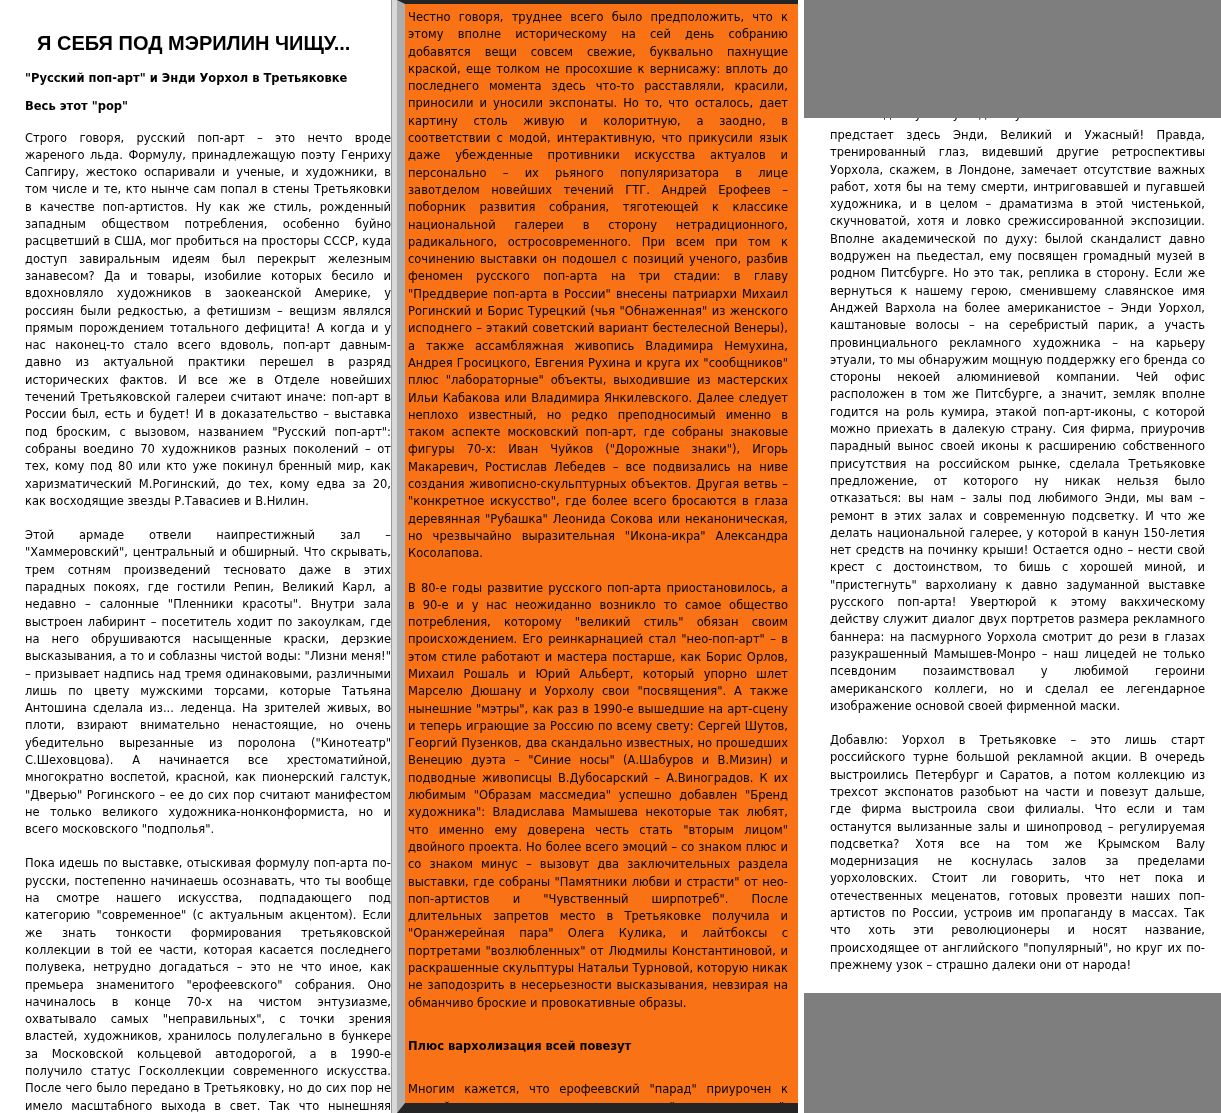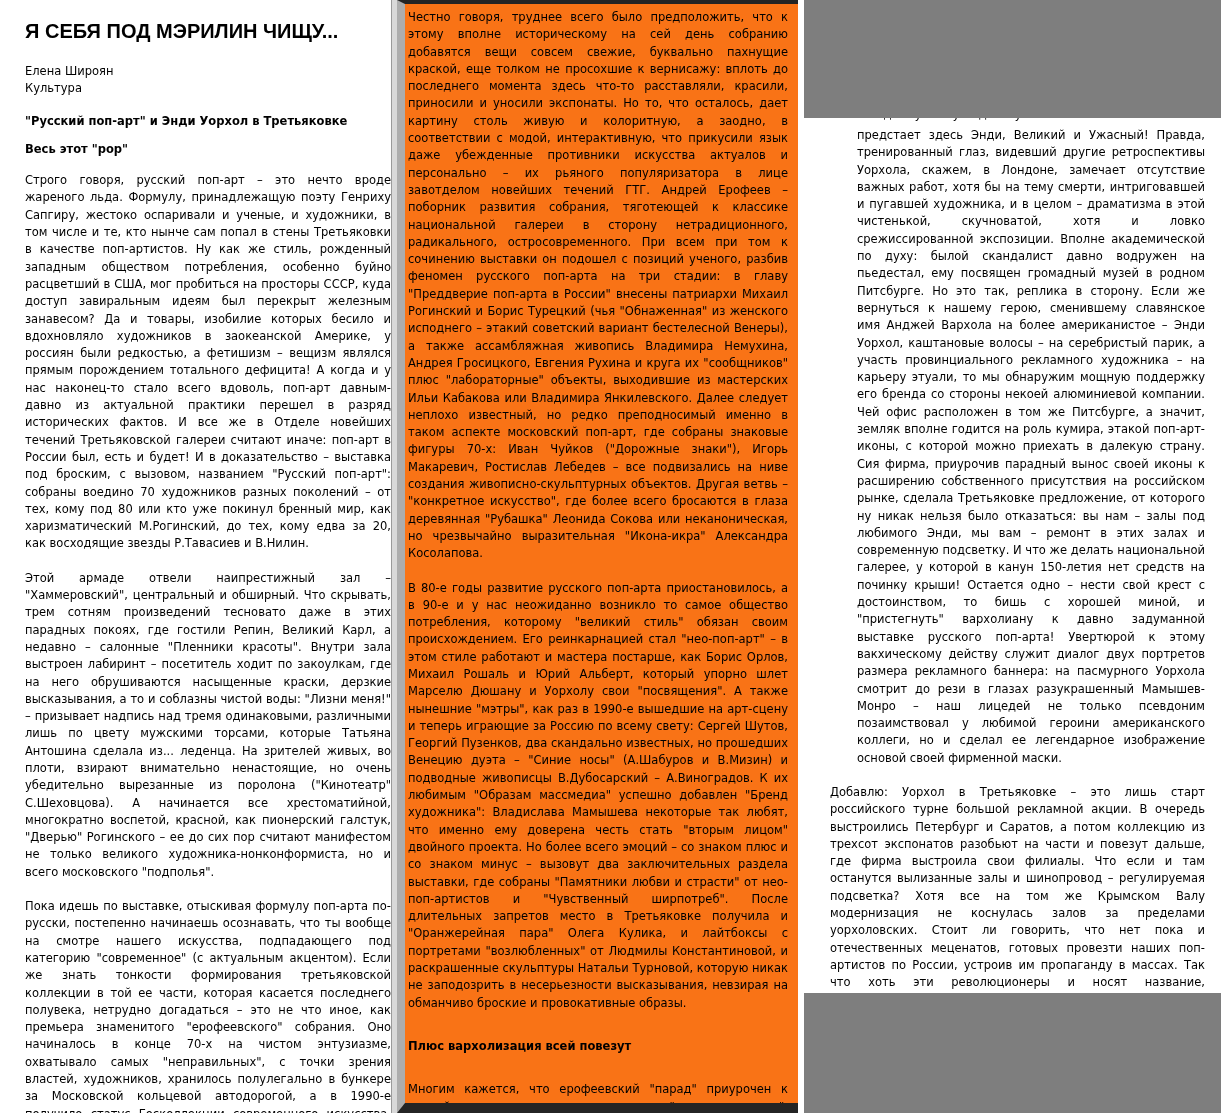--- a/index.html
+++ b/index.html
@@ -16,21 +16,21 @@
   }
   .bodytext { font-size: 11.5px; line-height: 17.3px; text-align: justify; }
   .bodytext p { margin: 17px 0 0 0; }
   .bodytext p.first { margin-top: 0; }
 
   
   #left-col { position: absolute; left: 25px; top: 20px; width: 366px; }
   #left-title {
     font-family: "Liberation Sans", sans-serif;
     font-size: 20px; font-weight: bold; line-height: 23px;
-    margin: 0;
+    margin: 12px;
   }
   .meta-line { font-size: 11.5px; line-height: 17.3px; }
   #byline-block { margin-top: 20px; }
   #left-date { margin-top: 11px; }
   .bold-subhead { font-size: 11.5px; font-weight: bold; line-height: 17.3px; }
   #left-subtitle { margin-top: 15px; }
   #left-sechead { margin-top: 11px; }
   #left-body { margin-top: 14px; }
 
   
@@ -60,32 +60,28 @@
   #right-box {
     position: absolute; left: 804px; top: 118px; width: 417px; height: 875px;
     background: #ffffff; overflow: hidden;
   }
   #right-content { padding: 0 16px 0 26px; }
   .clipped-line { height: 5px; overflow: hidden; position: relative; }
   .clipped-line > div {
     position: absolute; bottom: 0; left: 0; right: 0;
     white-space: nowrap; line-height: 17.3px; font-size: 11.5px;
   }
-  #right-content p.cont { margin-top: 4px; margin-left: 27px; }
+  #right-content p.cont { margin-top: 4px; }
 </style>
 </head>
 <body>
 
 <div id="left-col">
   <h1 id="left-title">Я СЕБЯ ПОД МЭРИЛИН ЧИЩУ...</h1>
 
-  <div id="byline-block">
-    <div class="meta-line">Елена Широян</div>
-    <div class="meta-line">Культура</div>
-  </div>
 
 
   <div id="left-subtitle" class="bold-subhead">"Русский поп-арт" и Энди Уорхол в Третьяковке</div>
 
   <div id="left-sechead" class="bold-subhead">Весь этот "pop"</div>
 
   <div id="left-body" class="bodytext">
     <p class="first">Строго говоря, русский поп-арт – это нечто вроде жареного льда. Формулу, принадлежащую поэту Генриху Сапгиру, жестоко оспаривали и ученые, и художники, в том числе и те, кто нынче сам попал в стены Третьяковки в качестве поп-артистов. Ну как же стиль, рожденный западным обществом потребления, особенно буйно расцветший в США, мог пробиться на просторы СССР, куда доступ завиральным идеям был перекрыт железным занавесом? Да и товары, изобилие которых бесило и вдохновляло художников в заокеанской Америке, у россиян были редкостью, а фетишизм – вещизм являлся прямым порождением тотального дефицита! А когда и у нас наконец-то стало всего вдоволь, поп-арт давным-давно из актуальной практики перешел в разряд исторических фактов. И все же в Отделе новейших течений Третьяковской галереи считают иначе: поп-арт в России был, есть и будет! И в доказательство – выставка под броским, с вызовом, названием "Русский поп-арт": собраны воедино 70 художников разных поколений – от тех, кому под 80 или кто уже покинул бренный мир, как харизматический М.Рогинский, до тех, кому едва за 20, как восходящие звезды Р.Тавасиев и В.Нилин.</p>
     <p>Этой армаде отвели наипрестижный зал – "Хаммеровский", центральный и обширный. Что скрывать, трем сотням произведений тесновато даже в этих парадных покоях, где гостили Репин, Великий Карл, а недавно – салонные "Пленники красоты". Внутри зала выстроен лабиринт – посетитель ходит по закоулкам, где на него обрушиваются насыщенные краски, дерзкие высказывания, а то и соблазны чистой воды: "Лизни меня!" – призывает надпись над тремя одинаковыми, различными лишь по цвету мужскими торсами, которые Татьяна Антошина сделала из... леденца. На зрителей живых, во плоти, взирают внимательно ненастоящие, но очень убедительно вырезанные из поролона ("Кинотеатр" С.Шеховцова). А начинается все хрестоматийной, многократно воспетой, красной, как пионерский галстук, "Дверью" Рогинского – ее до сих пор считают манифестом не только великого художника-нонконформиста, но и всего московского "подполья".</p>
     <p>Пока идешь по выставке, отыскивая формулу поп-арта по-русски, постепенно начинаешь осознавать, что ты вообще на смотре нашего искусства, подпадающего под категорию "современное" (с актуальным акцентом). Если же знать тонкости формирования третьяковской коллекции в той ее части, которая касается последнего полувека, нетрудно догадаться – это не что иное, как премьера знаменитого "ерофеевского" собрания. Оно начиналось в конце 70-х на чистом энтузиазме, охватывало самых "неправильных", с точки зрения властей, художников, хранилось полулегально в бункере за Московской кольцевой автодорогой, а в 1990-е получило статус Госколлекции современного искусства. После чего было передано в Третьяковку, но до сих пор не имело масштабного выхода в свет. Так что нынешняя выставка – своего рода обретение "права голоса" для сотен разрозненных и порой странноватых экспонатов, наконец-то выступивших стройным, хотя и оглушительным ансамблем.</p>

